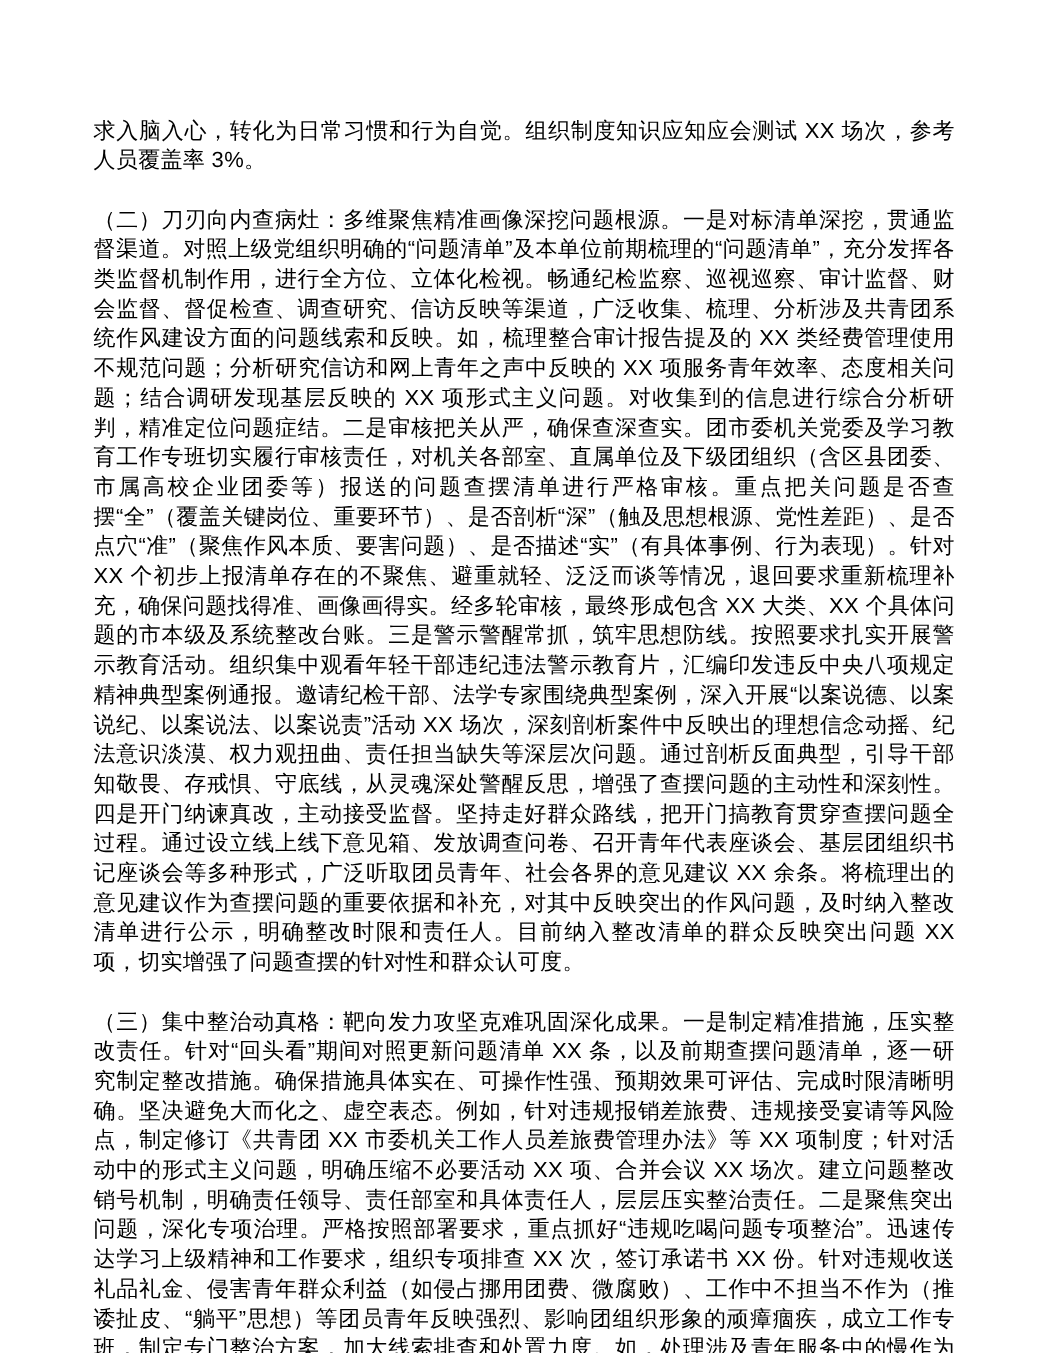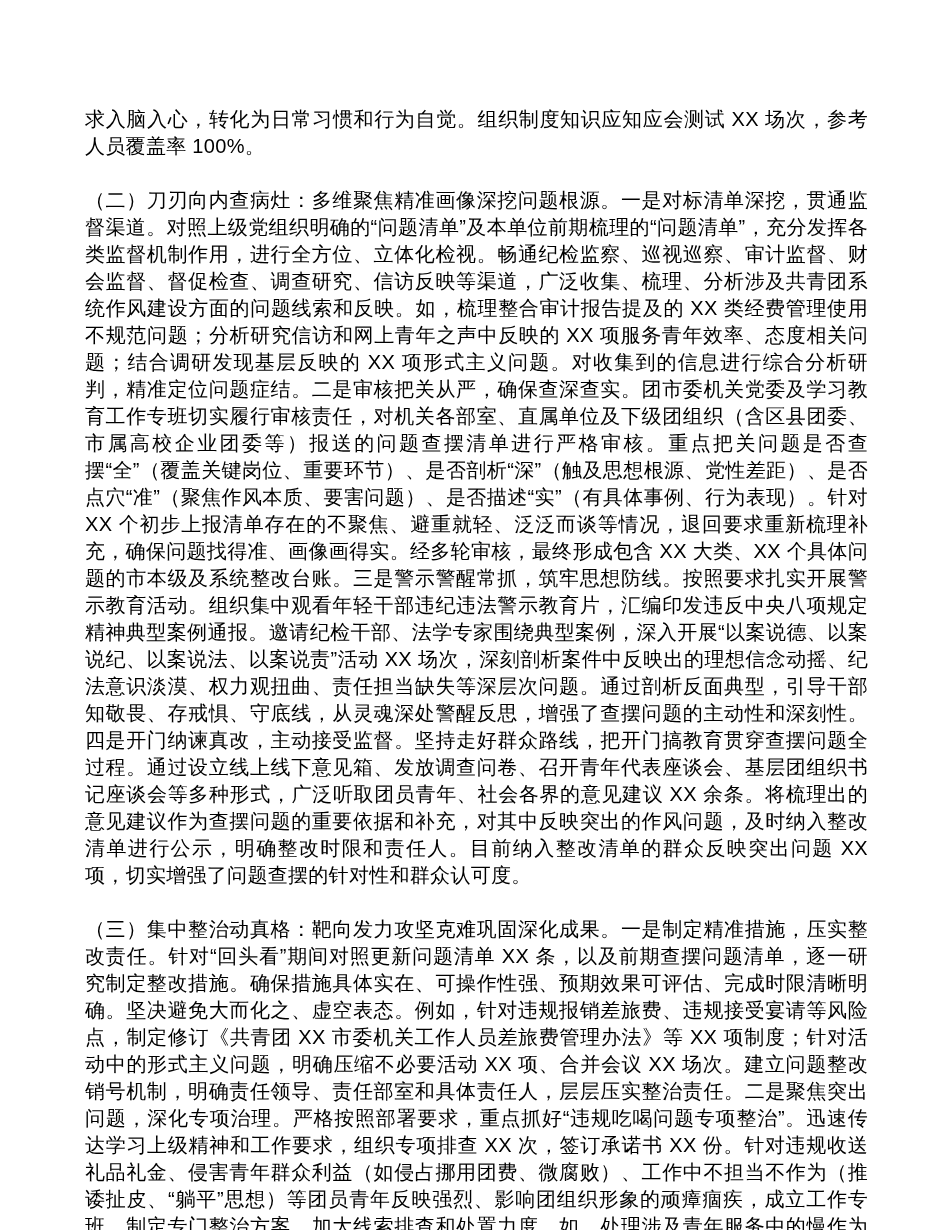--- a/index.html
+++ b/index.html
@@ -28,16 +28,16 @@
       letter-spacing: 0.3px;
     }
     .page p:last-child {
       margin-bottom: 0;
     }
   </style>
 </head>
 <body>
 
 <div class="page">
-  <p>求入脑入心，转化为日常习惯和行为自觉。组织制度知识应知应会测试 XX 场次，参考人员覆盖率 100%。</p>
+  <p>求入脑入心，转化为日常习惯和行为自觉。组织制度知识应知应会测试 XX 场次，参考人员覆盖率 3%。</p>
   <p>（二）刀刃向内查病灶：多维聚焦精准画像深挖问题根源。一是对标清单深挖，贯通监督渠道。对照上级党组织明确的“问题清单”及本单位前期梳理的“问题清单”，充分发挥各类监督机制作用，进行全方位、立体化检视。畅通纪检监察、巡视巡察、审计监督、财会监督、督促检查、调查研究、信访反映等渠道，广泛收集、梳理、分析涉及共青团系统作风建设方面的问题线索和反映。如，梳理整合审计报告提及的 XX 类经费管理使用不规范问题；分析研究信访和网上青年之声中反映的 XX 项服务青年效率、态度相关问题；结合调研发现基层反映的 XX 项形式主义问题。对收集到的信息进行综合分析研判，精准定位问题症结。二是审核把关从严，确保查深查实。团市委机关党委及学习教育工作专班切实履行审核责任，对机关各部室、直属单位及下级团组织（含区县团委、市属高校企业团委等）报送的问题查摆清单进行严格审核。重点把关问题是否查摆“全”（覆盖关键岗位、重要环节）、是否剖析“深”（触及思想根源、党性差距）、是否点穴“准”（聚焦作风本质、要害问题）、是否描述“实”（有具体事例、行为表现）。针对 XX 个初步上报清单存在的不聚焦、避重就轻、泛泛而谈等情况，退回要求重新梳理补充，确保问题找得准、画像画得实。经多轮审核，最终形成包含 XX 大类、XX 个具体问题的市本级及系统整改台账。三是警示警醒常抓，筑牢思想防线。按照要求扎实开展警示教育活动。组织集中观看年轻干部违纪违法警示教育片，汇编印发违反中央八项规定精神典型案例通报。邀请纪检干部、法学专家围绕典型案例，深入开展“以案说德、以案说纪、以案说法、以案说责”活动 XX 场次，深刻剖析案件中反映出的理想信念动摇、纪法意识淡漠、权力观扭曲、责任担当缺失等深层次问题。通过剖析反面典型，引导干部知敬畏、存戒惧、守底线，从灵魂深处警醒反思，增强了查摆问题的主动性和深刻性。四是开门纳谏真改，主动接受监督。坚持走好群众路线，把开门搞教育贯穿查摆问题全过程。通过设立线上线下意见箱、发放调查问卷、召开青年代表座谈会、基层团组织书记座谈会等多种形式，广泛听取团员青年、社会各界的意见建议 XX 余条。将梳理出的意见建议作为查摆问题的重要依据和补充，对其中反映突出的作风问题，及时纳入整改清单进行公示，明确整改时限和责任人。目前纳入整改清单的群众反映突出问题 XX 项，切实增强了问题查摆的针对性和群众认可度。</p>
   <p>（三）集中整治动真格：靶向发力攻坚克难巩固深化成果。一是制定精准措施，压实整改责任。针对“回头看”期间对照更新问题清单 XX 条，以及前期查摆问题清单，逐一研究制定整改措施。确保措施具体实在、可操作性强、预期效果可评估、完成时限清晰明确。坚决避免大而化之、虚空表态。例如，针对违规报销差旅费、违规接受宴请等风险点，制定修订《共青团 XX 市委机关工作人员差旅费管理办法》等 XX 项制度；针对活动中的形式主义问题，明确压缩不必要活动 XX 项、合并会议 XX 场次。建立问题整改销号机制，明确责任领导、责任部室和具体责任人，层层压实整治责任。二是聚焦突出问题，深化专项治理。严格按照部署要求，重点抓好“违规吃喝问题专项整治”。迅速传达学习上级精神和工作要求，组织专项排查 XX 次，签订承诺书 XX 份。针对违规收送礼品礼金、侵害青年群众利益（如侵占挪用团费、微腐败）、工作中不担当不作为（推诿扯皮、“躺平”思想）等团员青年反映强烈、影响团组织形象的顽瘴痼疾，成立工作专班，制定专门整治方案，加大线索排查和处置力度。如，处理涉及青年服务中的慢作为问题 XX 件；核查处置信访反映的不担当问题线索 XX 件；推动清退违规报销费用 XX 元。以雷霆之势推动问题解决。三是深化为基层减负，破解“小马拉大车”。积极响应中央关于为基层减负的部署，市本级带头开展“小马拉大车”问题专项整治。系统梳理市本级向基层摊派任务、层层加码、文山会海、“指尖上的形式主义”等问题，明确整改重点。大幅压缩发文数量 XX%，精减会议 XX%，精简要求基层报送的报表、材料 XX 项（次），统一规范督查检查考核事</p>
 </div>
 
 </body></html>

